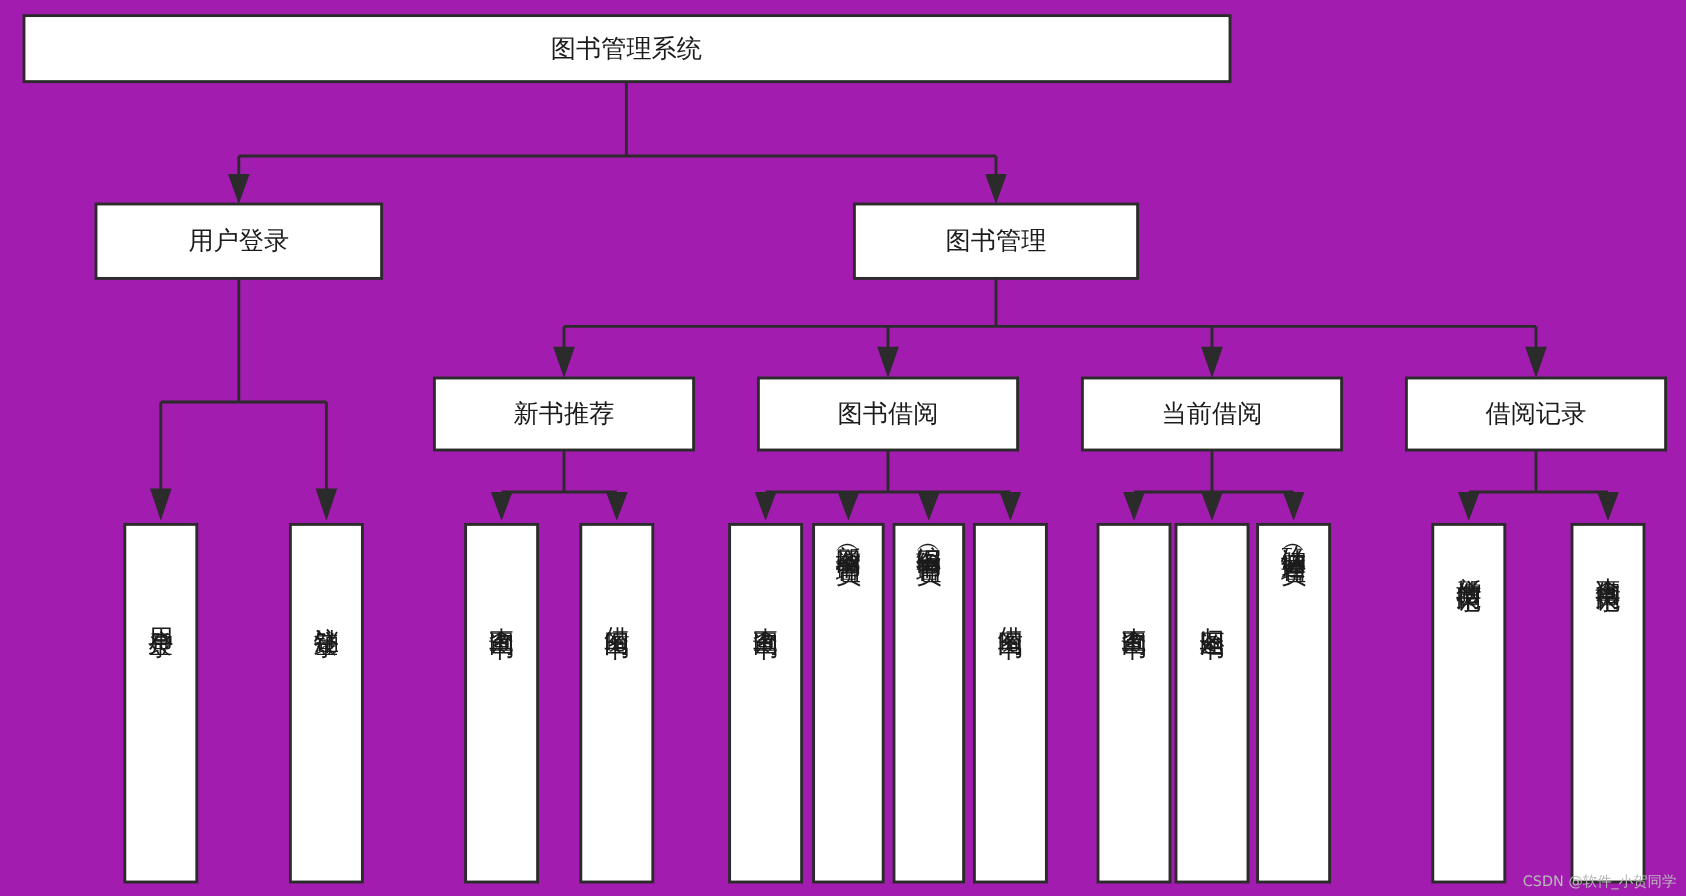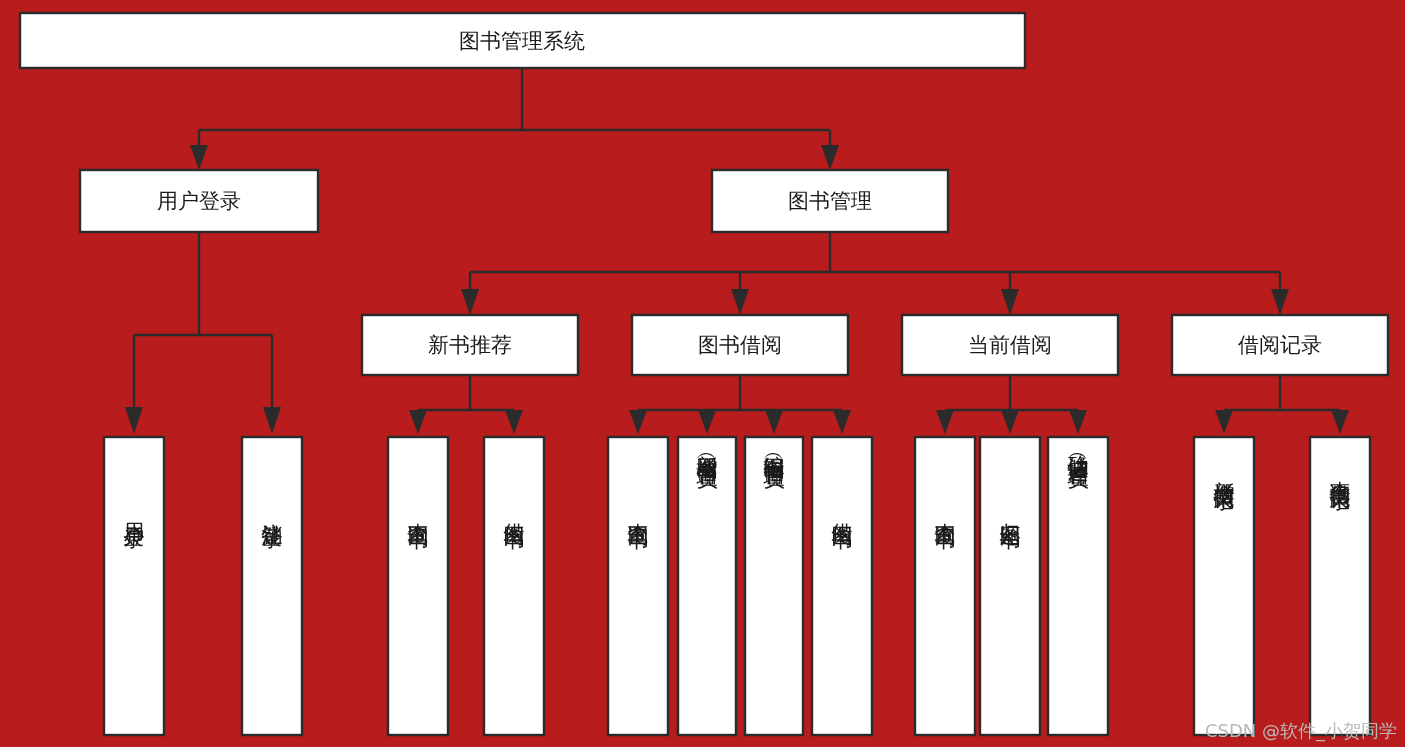--- a/index.html
+++ b/index.html
@@ -10,21 +10,21 @@
   body {
     width: 1405px;
     height: 747px;
     font-family: "DejaVu Sans", "Liberation Sans", sans-serif;
     overflow: hidden;
   }
   #diagram-root {
     position: relative;
     width: 1405px;
     height: 747px;
-    background: #b91c1c;
+    background: #a21caf;
   }
   svg.flow {
     position: absolute;
     left: 0;
     top: 0;
     width: 1405px;
     height: 747px;
   }
   .nodebox {
     fill: #ffffff;
@@ -55,21 +55,21 @@
     text-anchor: middle;
     writing-mode: vertical-rl;
     glyph-orientation-vertical: 0;
     letter-spacing: 2px;
   }
   .watermark {
     position: absolute;
     right: 8px;
     bottom: 4px;
     font-family: "DejaVu Sans", "Liberation Sans", sans-serif;
-    font-size: 18px;
+    font-size: 12px;
     color: #b9b9b9;
     white-space: nowrap;
     pointer-events: none;
   }
 </style>
 </head>
 <body>
 
 <div id="diagram-root">
 

